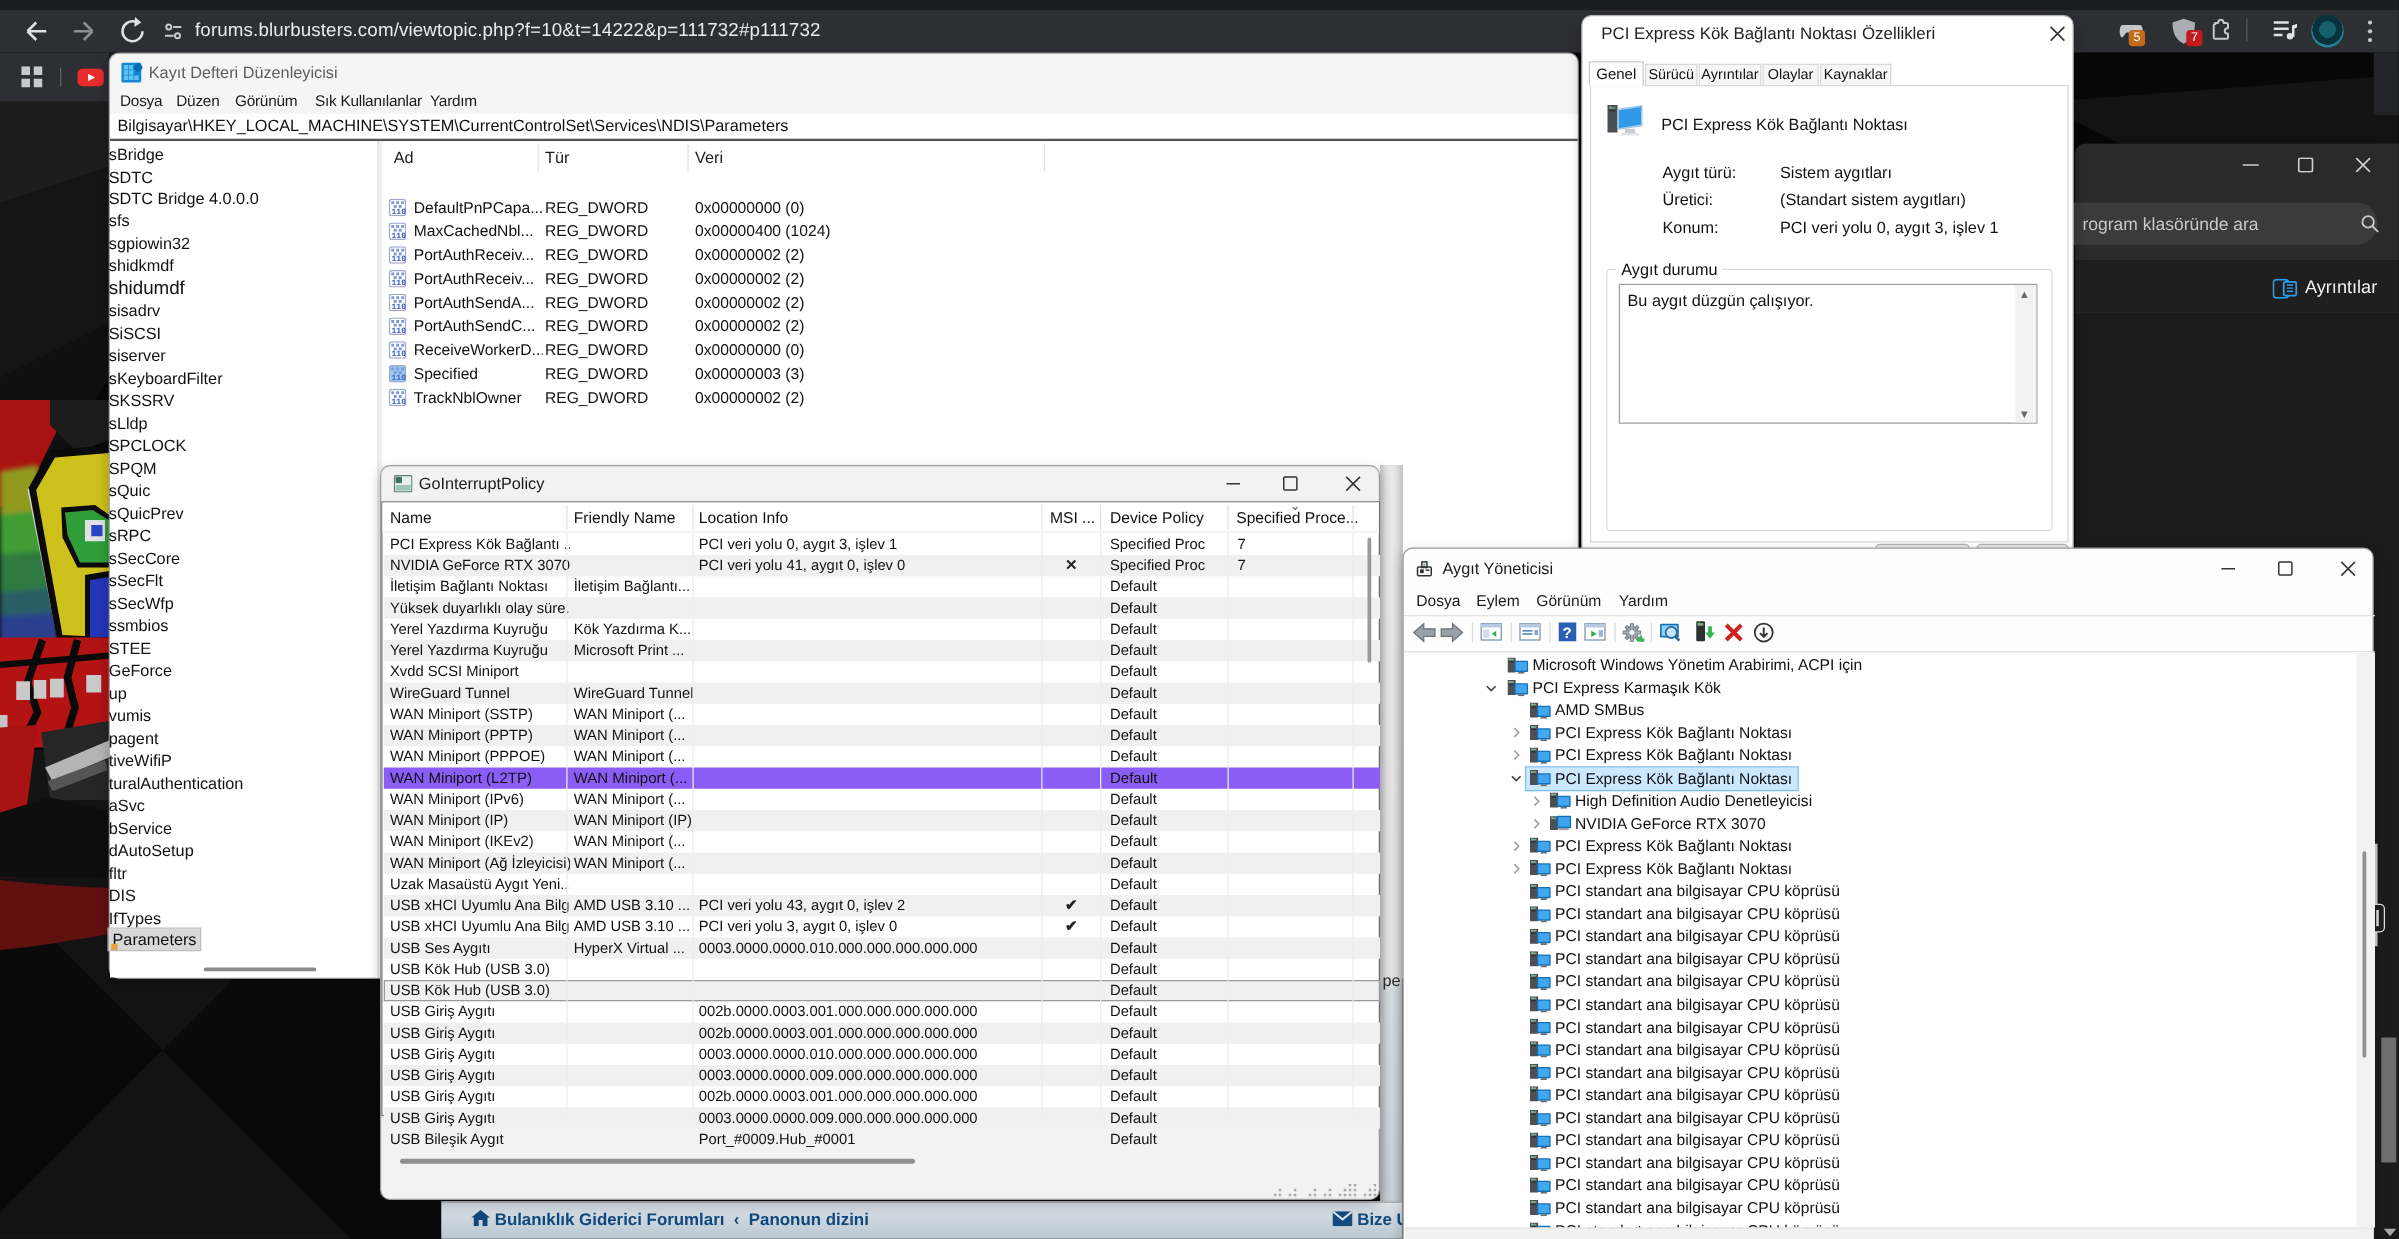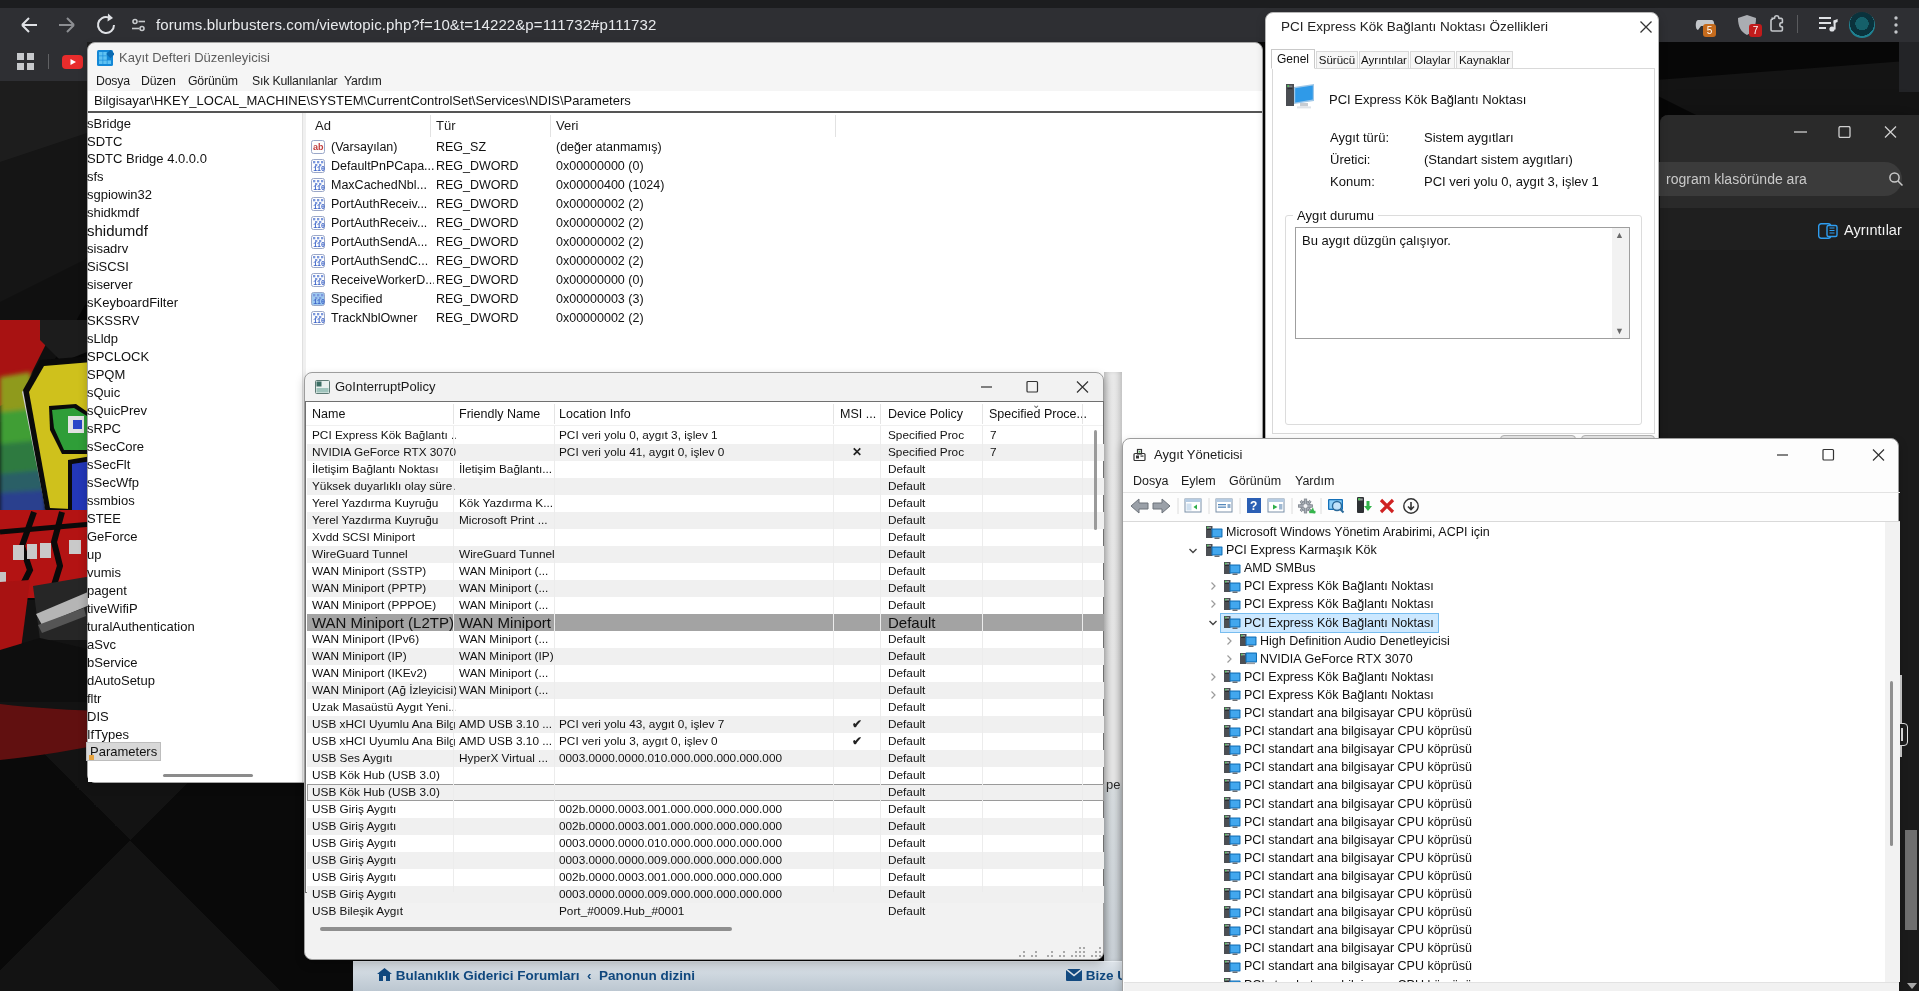--- a/index.html
+++ b/index.html
@@ -224,29 +224,20 @@
 <div class="tt" style="position:absolute;left:-1px;top:540.6px;font-size:13px;color:#111;height:17px;line-height:17px">bService</div>
 <div class="tt" style="position:absolute;left:-1px;top:558.6px;font-size:13px;color:#111;height:17px;line-height:17px">dAutoSetup</div>
 <div class="tt" style="position:absolute;left:-1px;top:576.5px;font-size:13px;color:#111;height:17px;line-height:17px">fltr</div>
 <div class="tt" style="position:absolute;left:-1px;top:594.5px;font-size:13px;color:#111;height:17px;line-height:17px">DIS</div>
 <div class="tt" style="position:absolute;left:-1px;top:612.5px;font-size:13px;color:#111;height:17px;line-height:17px">IfTypes</div>
 <div class="tt" style="position:absolute;left:-1px;top:630.4px;font-size:13px;color:#111;background:#d8d8d8;outline:1px solid #bdbdbd;padding:0 3px;height:17px;line-height:17px">Parameters</div>
 <div style="position:absolute;left:1px;top:642.0px;width:5px;height:5px;background:#e8a33d"></div>
 </div>
   <div style="position:absolute;left:214px;top:70px;width:4px;height:669px;background:#f0f0f0;border-left:1px solid #e0e0e0"></div>
   <div style="position:absolute;left:218px;top:70px;width:956px;height:669px;background:#fff" id="reglist">
-<div style="position:absolute;left:0;top:25.5px;width:956px;height:17px;font-size:12.5px;line-height:17px;color:#111">
-        <svg width="14" height="14" viewBox="0 0 14 14" style="position:absolute;left:5px;top:1.5px">
-          <rect x="0.5" y="0.5" width="13" height="13" rx="2" fill="#fdfdfd" stroke="#9aa7c8"></rect>
-          <text x="2" y="10" font-size="9" font-weight="bold" fill="#c03b3b" font-family="Liberation Sans">ab</text>
-        </svg>
-        <span style="position:absolute;left:25px;width:103px;overflow:hidden;white-space:nowrap">(Varsayılan)</span>
-        <span class="tt" style="position:absolute;left:130px">REG_SZ</span>
-        <span class="tt" style="position:absolute;left:250px">(değer atanmamış)</span>
-      </div>
 <div style="position:absolute;left:0;top:44.5px;width:956px;height:17px;font-size:12.5px;line-height:17px;color:#111">
         <svg width="14" height="14" viewBox="0 0 14 14" style="position:absolute;left:5px;top:1.5px">
           <rect x="0.5" y="0.5" width="13" height="13" rx="2" fill="#fdfdfd" stroke="#9aa7c8"></rect>
           <g fill="#7c98dc">
             <rect x="2" y="2" width="2.3" height="2.3"></rect>
             <rect x="6" y="2" width="2.3" height="2.3"></rect>
             <rect x="10" y="2" width="2.3" height="2.3"></rect>
             <rect x="4" y="5" width="2.3" height="2.3"></rect>
             <rect x="8" y="5" width="2.3" height="2.3"></rect>
           </g>
@@ -505,21 +496,21 @@
         <span class="tt" style="position:absolute;left:581px">Default</span>
         <span class="tt" style="position:absolute;left:683px"></span>
       </div>
 <div style="position:absolute;left:1px;top:194.5px;width:797px;height:17px;font-size:11.8px;line-height:17px;color:#111">
         <span style="position:absolute;left:5px;width:144px;overflow:hidden;white-space:nowrap">WAN Miniport (PPPOE)</span>
         <span style="position:absolute;left:152px;width:97px;overflow:hidden;white-space:nowrap">WAN Miniport (...</span>
         <span class="tt" style="position:absolute;left:252px"></span>
         <span class="tt" style="position:absolute;left:581px">Default</span>
         <span class="tt" style="position:absolute;left:683px"></span>
       </div>
-<div style="position:absolute;left:1px;top:211.5px;width:797px;height:17px;background:#a3a3a3;font-size:15px;line-height:17px;color:#111">
+<div style="position:absolute;left:1px;top:211.5px;width:797px;height:17px;background:#8b5cf6;font-size:12px;line-height:17px;color:#111">
         <span style="position:absolute;left:5px;width:144px;overflow:hidden;white-space:nowrap">WAN Miniport (L2TP)</span>
         <span style="position:absolute;left:152px;width:97px;overflow:hidden;white-space:nowrap">WAN Miniport (...</span>
         <span class="tt" style="position:absolute;left:252px"></span>
         <span class="tt" style="position:absolute;left:581px">Default</span>
         <span class="tt" style="position:absolute;left:683px"></span>
       </div>
 <div style="position:absolute;left:1px;top:228.5px;width:797px;height:17px;font-size:11.8px;line-height:17px;color:#111">
         <span style="position:absolute;left:5px;width:144px;overflow:hidden;white-space:nowrap">WAN Miniport (IPv6)</span>
         <span style="position:absolute;left:152px;width:97px;overflow:hidden;white-space:nowrap">WAN Miniport (...</span>
         <span class="tt" style="position:absolute;left:252px"></span>
@@ -550,21 +541,21 @@
 <div style="position:absolute;left:1px;top:296.5px;width:797px;height:17px;font-size:11.8px;line-height:17px;color:#111">
         <span style="position:absolute;left:5px;width:144px;overflow:hidden;white-space:nowrap">Uzak Masaüstü Aygıt Yeni...</span>
         <span style="position:absolute;left:152px;width:97px;overflow:hidden;white-space:nowrap"></span>
         <span class="tt" style="position:absolute;left:252px"></span>
         <span class="tt" style="position:absolute;left:581px">Default</span>
         <span class="tt" style="position:absolute;left:683px"></span>
       </div>
 <div style="position:absolute;left:1px;top:313.5px;width:797px;height:17px;background:#f0f0f0;font-size:11.8px;line-height:17px;color:#111">
         <span style="position:absolute;left:5px;width:144px;overflow:hidden;white-space:nowrap">USB xHCI Uyumlu Ana Bilgi...</span>
         <span style="position:absolute;left:152px;width:97px;overflow:hidden;white-space:nowrap">AMD USB 3.10 ...</span>
-        <span class="tt" style="position:absolute;left:252px">PCI veri yolu 43, aygıt 0, işlev 7</span>
+        <span class="tt" style="position:absolute;left:252px">PCI veri yolu 43, aygıt 0, işlev 2</span>
         <span class="tt" style="position:absolute;left:545px;font-size:12px;font-weight:bold;color:#222">✔</span>
         <span class="tt" style="position:absolute;left:581px">Default</span>
         <span class="tt" style="position:absolute;left:683px"></span>
       </div>
 <div style="position:absolute;left:1px;top:330.5px;width:797px;height:17px;font-size:11.8px;line-height:17px;color:#111">
         <span style="position:absolute;left:5px;width:144px;overflow:hidden;white-space:nowrap">USB xHCI Uyumlu Ana Bilgi...</span>
         <span style="position:absolute;left:152px;width:97px;overflow:hidden;white-space:nowrap">AMD USB 3.10 ...</span>
         <span class="tt" style="position:absolute;left:252px">PCI veri yolu 3, aygıt 0, işlev 0</span>
         <span class="tt" style="position:absolute;left:545px;font-size:12px;font-weight:bold;color:#222">✔</span>
         <span class="tt" style="position:absolute;left:581px">Default</span>

